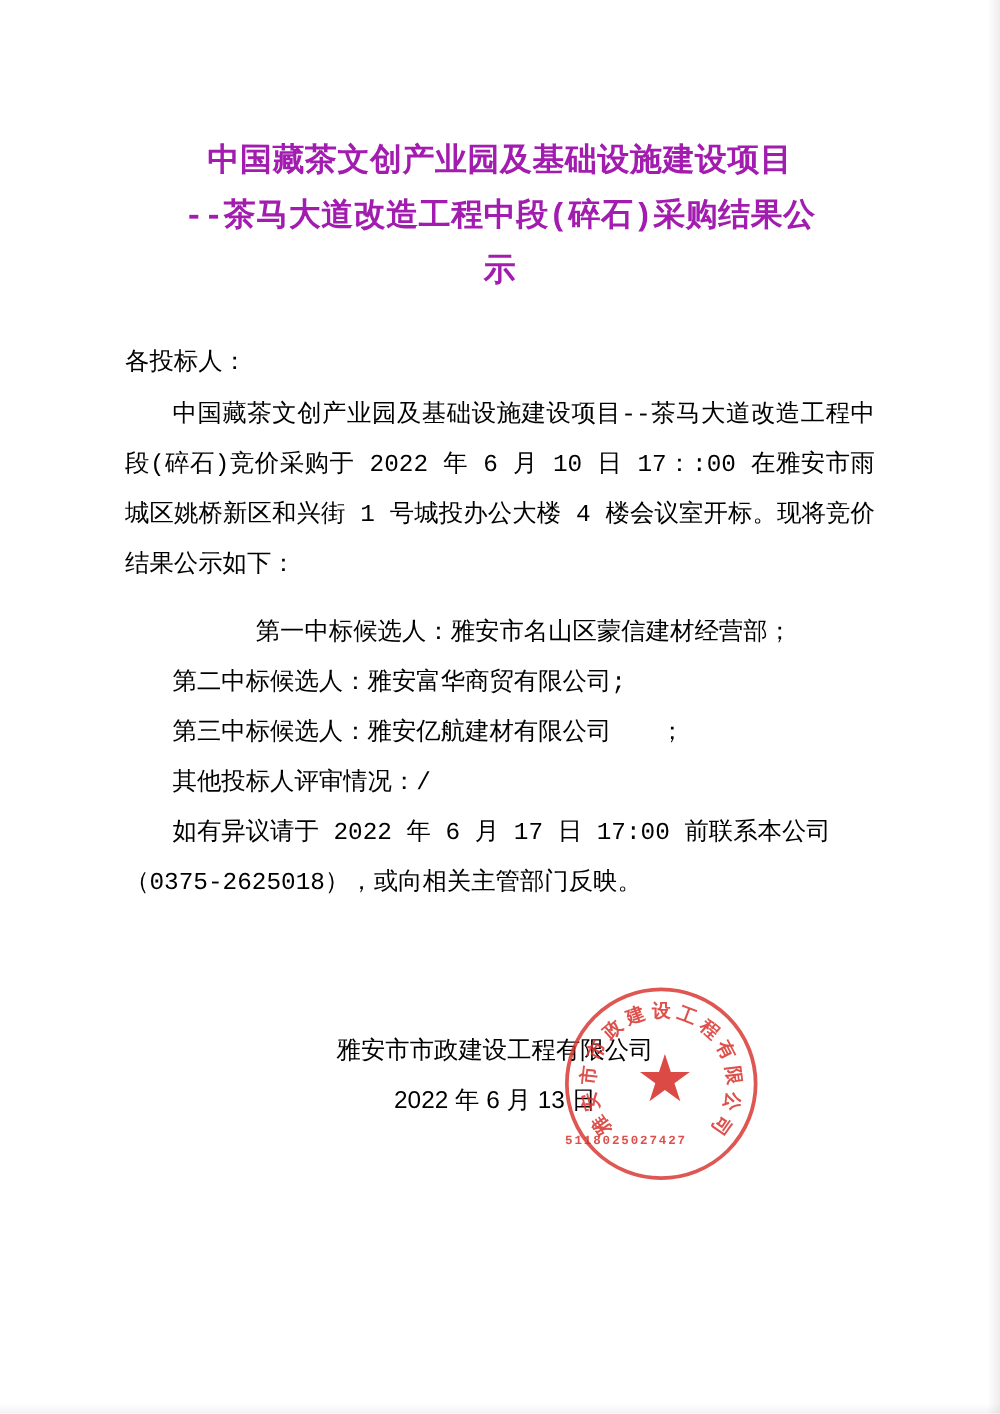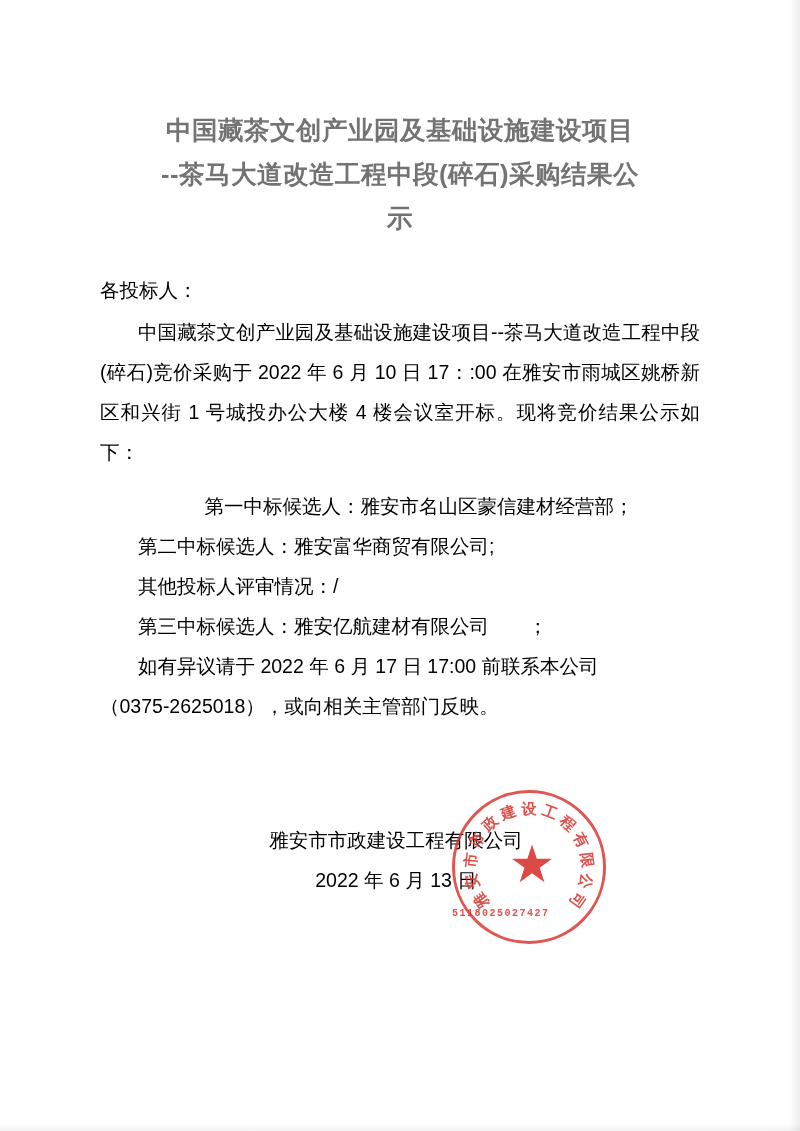--- a/index.html
+++ b/index.html
@@ -23,37 +23,37 @@
     background: #fff;
   }
   .doc-body {
     position: absolute;
     left: 100px;
     top: 108px;
     width: 600px;
   }
   .title {
     text-align: center;
-    font-family: Liberation Sans, sans-serif;
+    font-family: Liberation Mono, monospace;
     font-weight: bold;
     font-size: 25.5px;
     line-height: 44px;
     letter-spacing: 0.5px;
-    color: #737373;
+    color: #a21caf;
     margin: 0;
   }
   .title-line {
     display: block;
     white-space: nowrap;
   }
   .title-line.center-short {
     text-align: center;
   }
   .para {
-    font-family: Liberation Sans, sans-serif;
+    font-family: Liberation Mono, monospace;
     font-size: 19.5px;
     line-height: 40px;
     color: #000;
     margin: 0;
     white-space: nowrap;
   }
   .salutation {
     margin-top: 30px;
   }
   .indent1 {
@@ -170,23 +170,23 @@
       <span class="title-line">--茶马大道改造工程中段(碎石)采购结果公</span>
       <span class="title-line center-short">示</span>
     </h1>
 
     <p class="para salutation">各投标人：</p>
 
     <p class="para block-intro indent1">中国藏茶文创产业园及基础设施建设项目--茶马大道改造工程中段(碎石)竞价采购于 2022 年 6 月 10 日 17：:00 在雅安市雨城区姚桥新区和兴街 1 号城投办公大楼 4 楼会议室开标。现将竞价结果公示如下：</p>
 
     <p class="para indent1 gap-before">第一中标候选人：雅安市名山区蒙信建材经营部；</p>
     <p class="para indent1">第二中标候选人：雅安富华商贸有限公司;</p>
+    <p class="para indent1">第三中标候选人：雅安亿航建材有限公司　　；</p>
+
     <p class="para indent1">其他投标人评审情况：/</p>
-
-    <p class="para indent1">第三中标候选人：雅安亿航建材有限公司　　；</p>
 
     <p class="para indent1">如有异议请于 2022 年 6 月 17 日 17:00 前联系本公司</p>
     <p class="para">（0375-2625018），或向相关主管部门反映。</p>
 
   </div>
 
   <div class="sign-block">
     <span class="sign-line">雅安市市政建设工程有限公司</span>
     <span class="sign-line">2022 年 6 月 13 日</span>
   </div>

